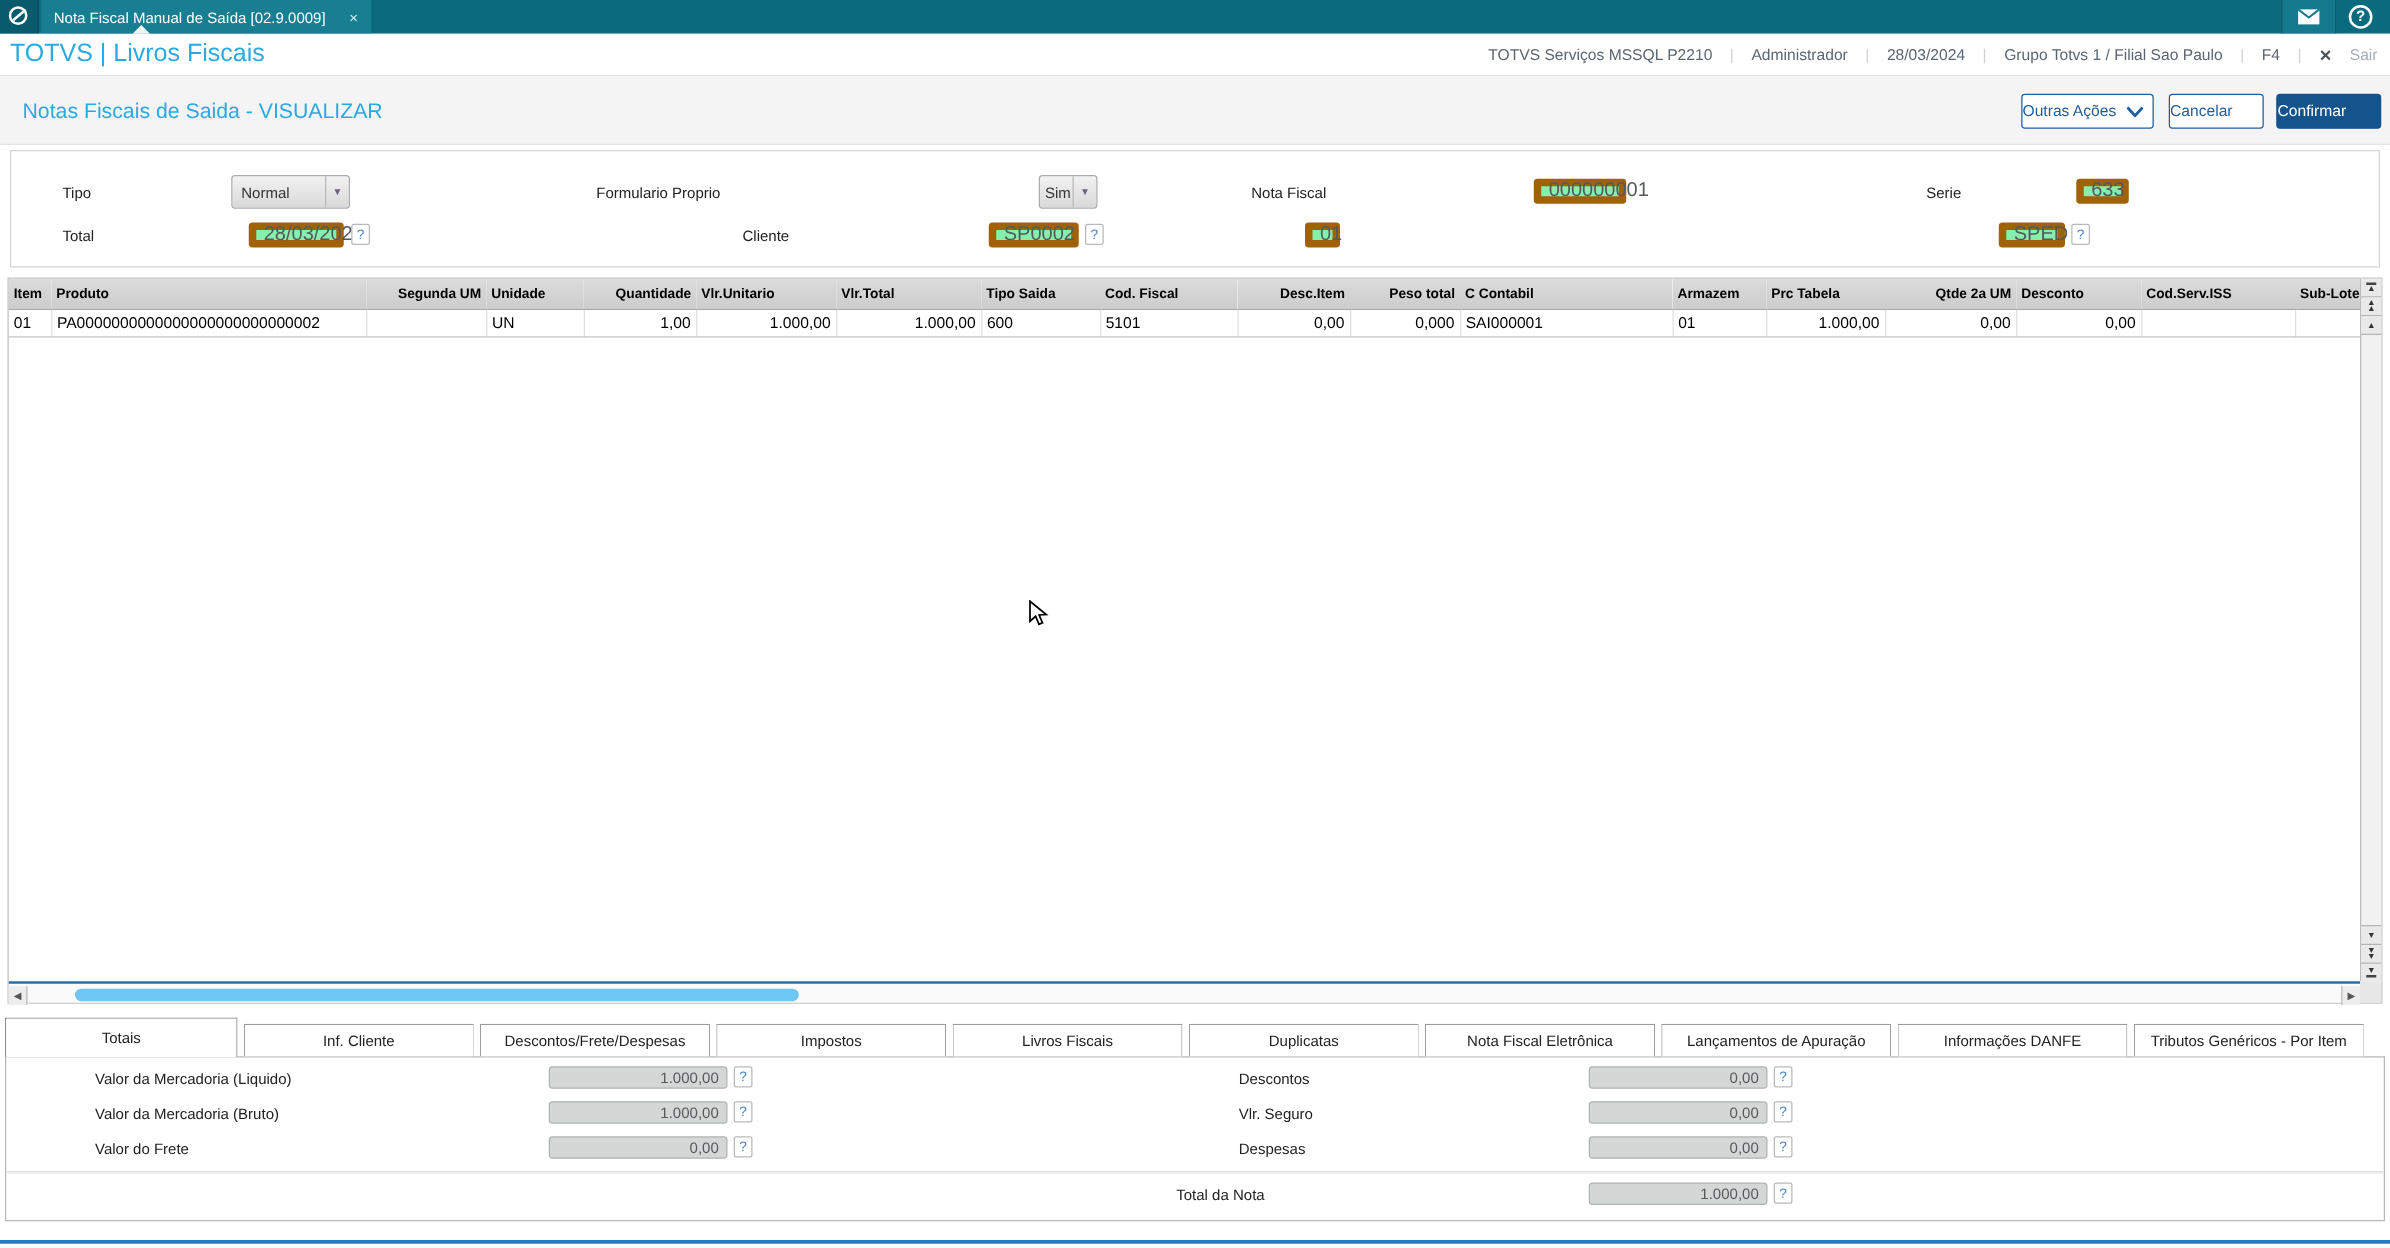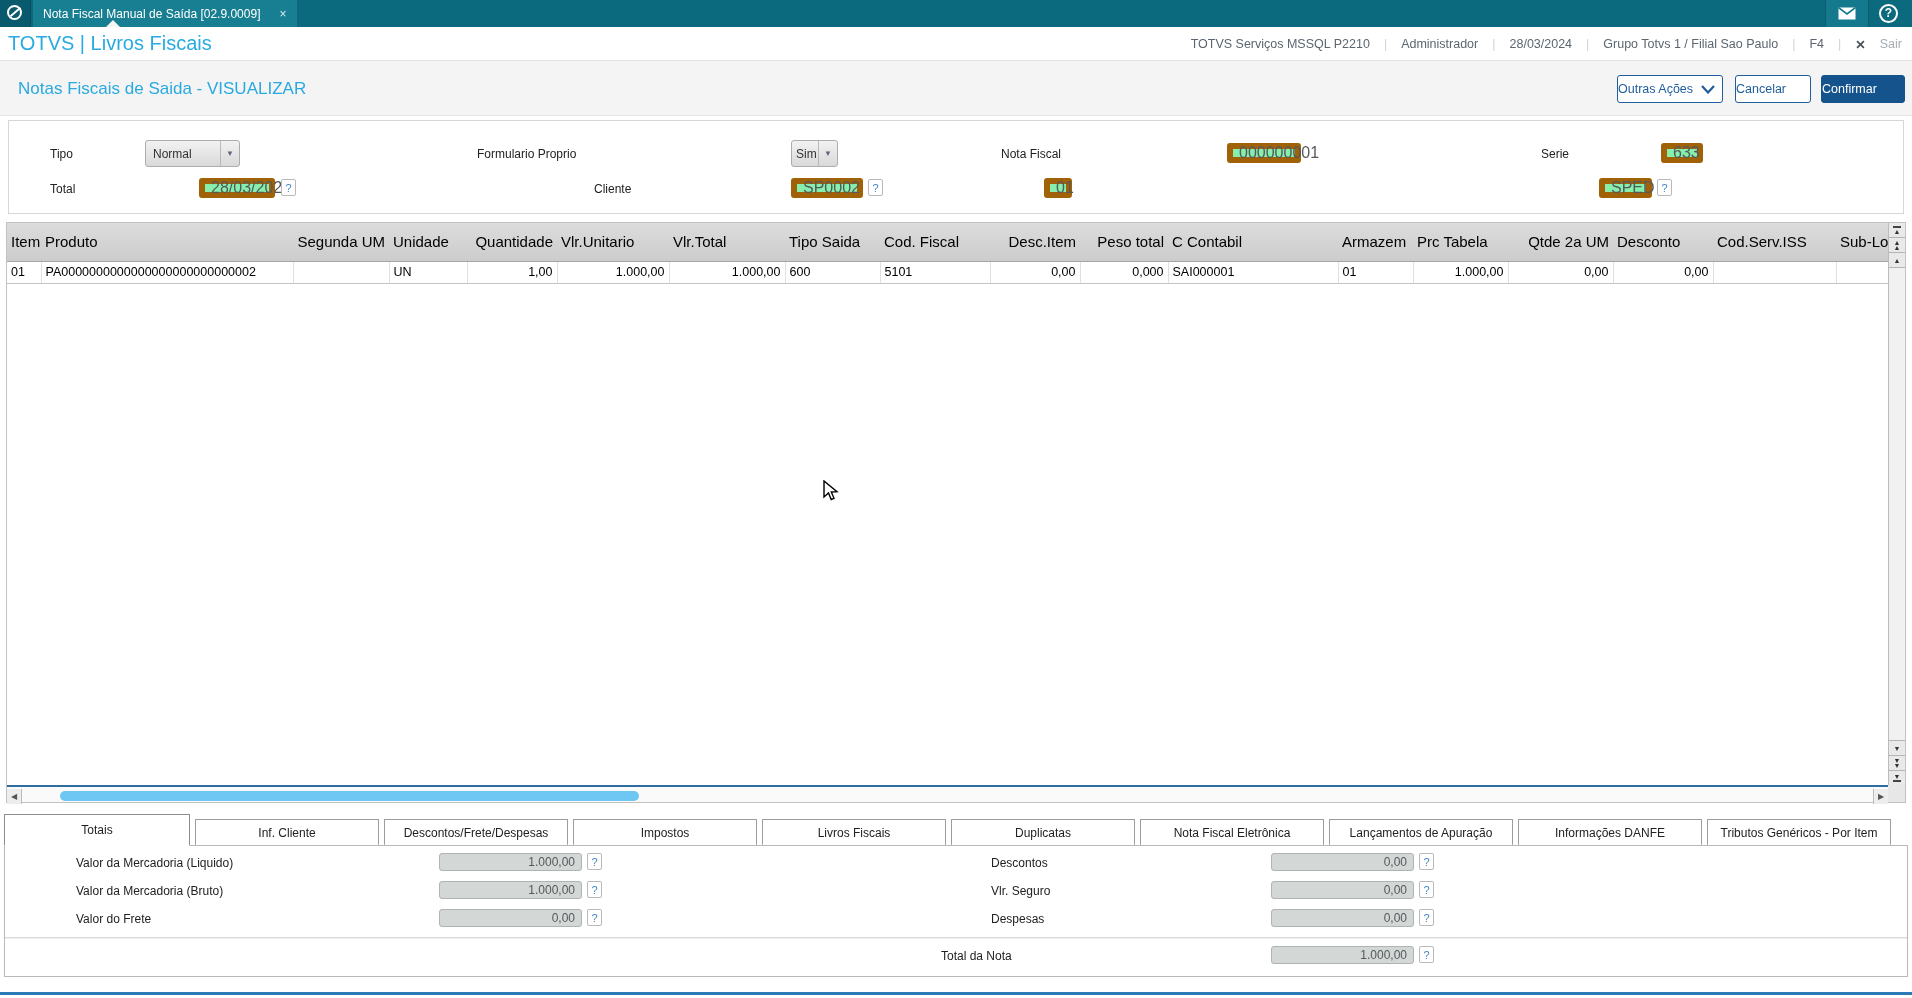--- a/index.html
+++ b/index.html
@@ -40,34 +40,34 @@
   .btn.ghost { background:#fff; border:1px solid #1f5d9c; color:#1f5d9c; }
   .btn.solid { background:#15538c; border:1px solid #15538c; color:#fff; }
   #btnOutras { left:1617px; width:106px; gap:8px; }
   #btnCancelar { left:1735px; width:76px; }
   #btnConfirmar { left:1821px; width:84px; }
 
   
   #formPanel { position:absolute; left:8px; top:120px; width:1896px; height:94px; background:#fff; border:1px solid #d6d6d6; }
   .flabel { position:absolute; font-size:12px; color:#222; }
   .fselect { position:absolute; height:27px; background:linear-gradient(#f2f2f2,#d9d9d9); border:1px solid #adadad;
-             border-radius:3px; display:flex; align-items:stretch; color:#333; }
+             border-radius:3px; display:flex; align-items:stretch; color:#333;margin-left:40px; }
   .fselect .val { flex:1; display:flex; align-items:center; padding-left:7px; border-right:1px solid #b9b9b9; }
   .fselect .arr { width:18px; display:flex; align-items:center; justify-content:center; color:#6e6280; font-size:8px; }
   .finput { position:absolute; height:20px; background:#86efac; border:6px solid #a16207; border-radius:3px;
             color:#54595c; font-size:16px; display:flex; align-items:center; padding:0 6px; }
   .fhelp { position:absolute; width:15px; height:17px; background:#fff; border:1px solid #b9b9b9; border-radius:2px;
            color:#4a88c8; font-size:11px; display:flex; align-items:center; justify-content:center; cursor:pointer; }
 
   
   #gridPanel { position:absolute; left:6px; top:222px; width:1900px; height:581px; background:#fff; border:1px solid #c2c2c2; }
   #gridContent { position:absolute; left:0; top:0; right:17px; bottom:17px; overflow:hidden; }
   table.grid { border-collapse:collapse; table-layout:fixed; width:1909px; }
-  table.grid th { height:38px; background:linear-gradient(#dcdcdc,#cccccc); border-bottom:1px solid #a6a6a6;
-                  font-size:15px; font-weight:normal; color:#000; padding:0 4px; white-space:nowrap; overflow:hidden; }
+  table.grid th { height:24px; background:linear-gradient(#dcdcdc,#cccccc); border-bottom:1px solid #a6a6a6;
+                  font-size:11px; font-weight:bold; color:#000; padding:0 4px; white-space:nowrap; overflow:hidden; }
   table.grid td { height:22px; border-bottom:1px solid #c4c4c4; border-right:1px solid #e0e0e0;
                   font-size:12.5px; color:#000; padding:0 4px; white-space:nowrap; overflow:hidden; background:#fff; }
   .al { text-align:left; } .ar { text-align:right; }
 
   
   #vScroll { position:absolute; right:0; top:0; width:17px; bottom:17px; background:#f1f1f1; border-left:1px solid #bcbcbc; }
   .sbtn { width:16px; height:15px; background:#e9e9e9; border-bottom:1px solid #b5b5b5;
           display:flex; align-items:center; justify-content:center; flex-direction:column; cursor:pointer;
           color:#333; font-size:7px; line-height:5px; }
   .sbtn .bar { width:8px; height:2px; background:#444; margin-bottom:1px; }

